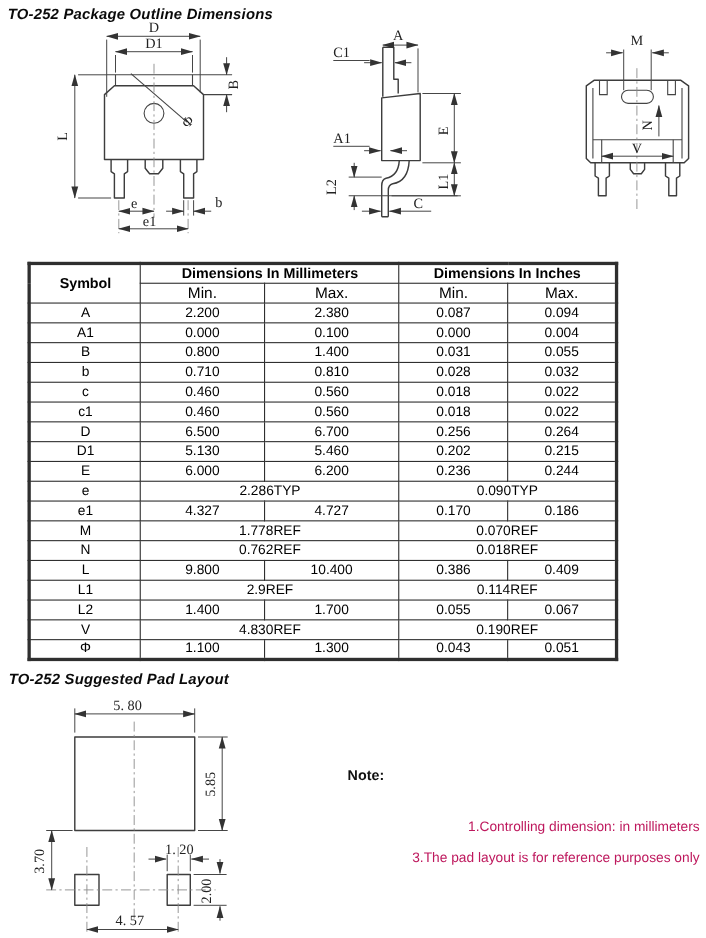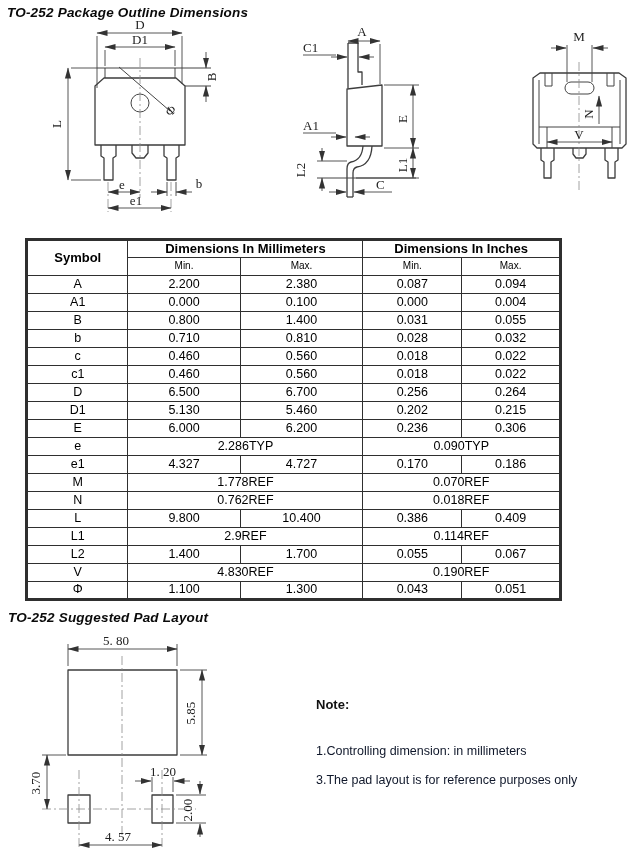--- a/index.html
+++ b/index.html
@@ -26,25 +26,25 @@
     position:absolute; left:25px; top:238px; width:537px;
     border-collapse:collapse; table-layout:fixed;
     font-size:12.5px; color:#000;
     border:3px solid #2f2f2f;
   }
   #dim-table th, #dim-table td {
     border:1.6px solid #2f2f2f; text-align:center; vertical-align:middle;
     height:18px; padding:0 2px; line-height:1.05; overflow:hidden; white-space:nowrap;
   }
   #dim-table th { font-size:13px; }
-  #dim-table .subhead { font-weight:normal; font-size:10px; }
+  #dim-table .subhead { font-weight:normal; font-size:14px; }
 
   #notes { position:absolute; left:316px; top:697px; width:320px; }
   #notes .note-title { font-weight:bold; font-size:13px; margin-bottom:32px; }
-  #notes .note-item  { font-size:12.5px; margin-bottom:15px; color:#0f172a; }
+  #notes .note-item  { font-size:12.5px; margin-bottom:15px; color:#be185d;text-align:right; }
 </style>
 </head>
 <body>
 
 <div class="sec-title" id="title-outline">TO-252  Package Outline Dimensions</div>
 
 <svg id="views-svg" viewBox="0 0 642 232">
   <defs>
     <marker id="arr" markerWidth="12" markerHeight="8" refX="10.5" refY="4" orient="auto-start-reverse" markerUnits="userSpaceOnUse">
       <polygon points="0,0.9 11,4 0,7.1" fill="#333"></polygon>
@@ -255,21 +255,21 @@
         <td>5.130</td>
         <td>5.460</td>
         <td>0.202</td>
         <td>0.215</td>
       </tr>
       <tr>
         <td>E</td>
         <td>6.000</td>
         <td>6.200</td>
         <td>0.236</td>
-        <td>0.306</td>
+        <td>0.244</td>
       </tr>
       <tr>
         <td>e</td>
         <td colspan="2">2.286TYP</td>
         <td colspan="2">0.090TYP</td>
       </tr>
       <tr>
         <td>e1</td>
         <td>4.327</td>
         <td>4.727</td>

